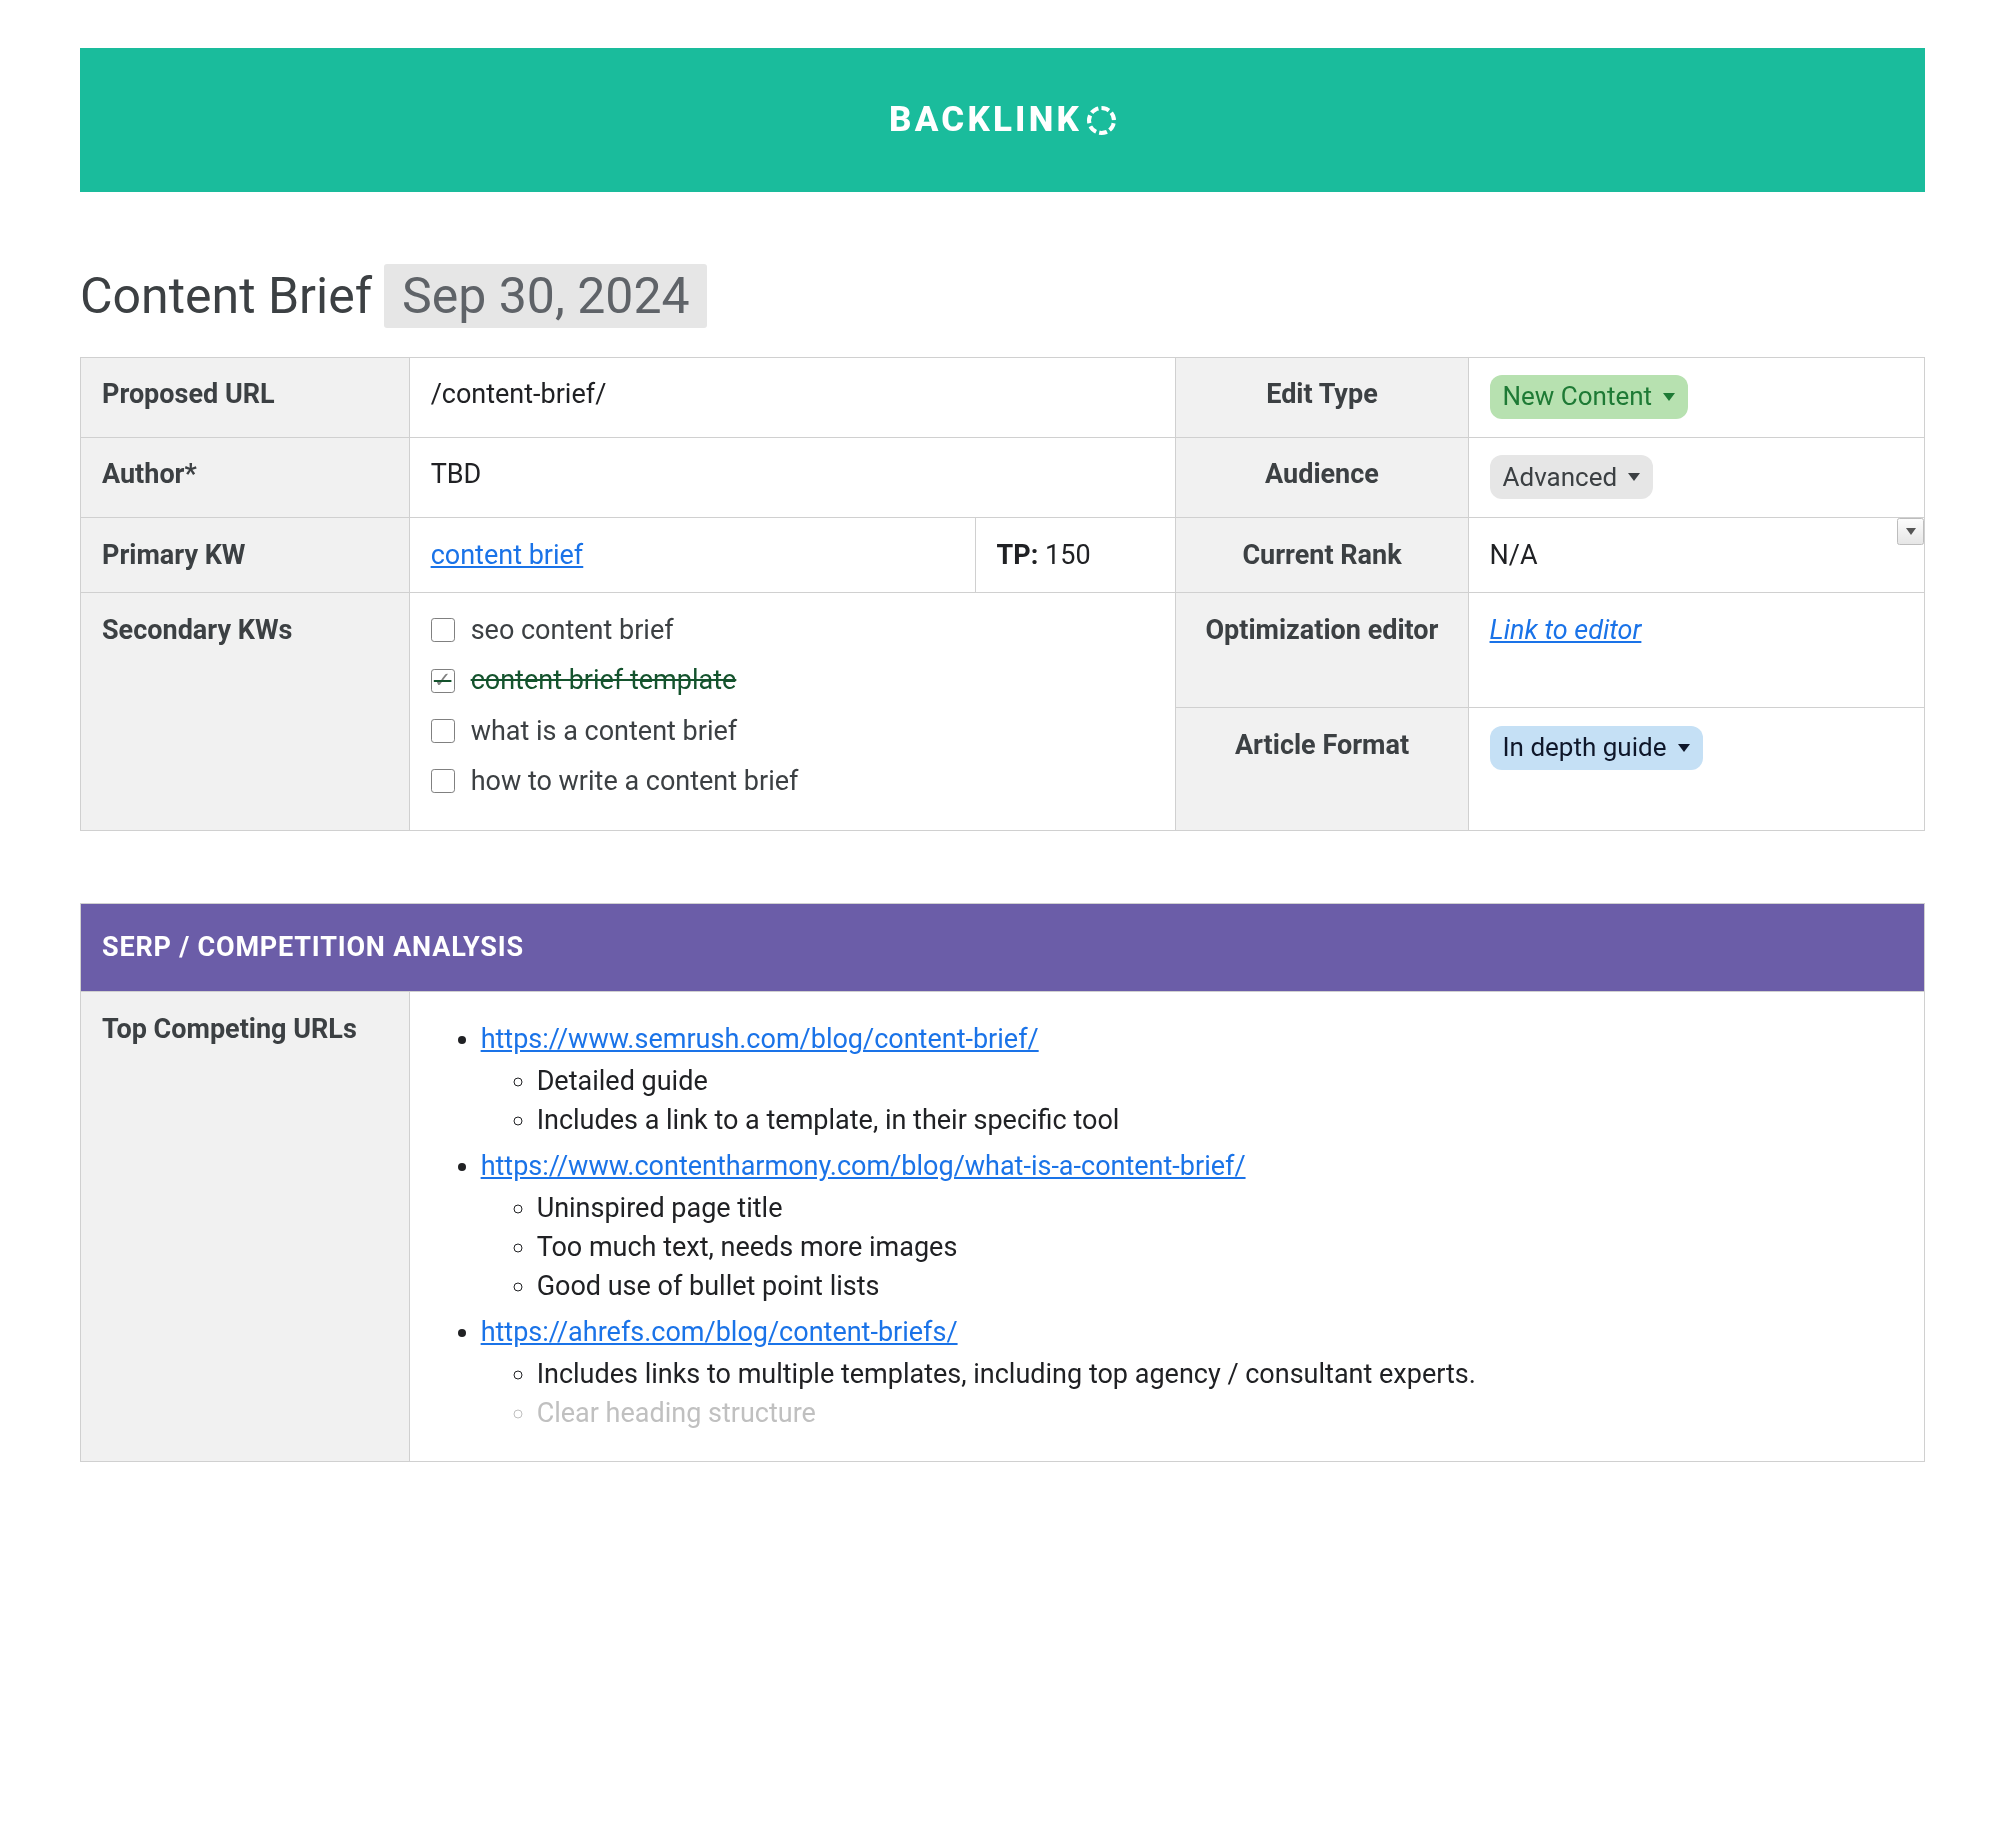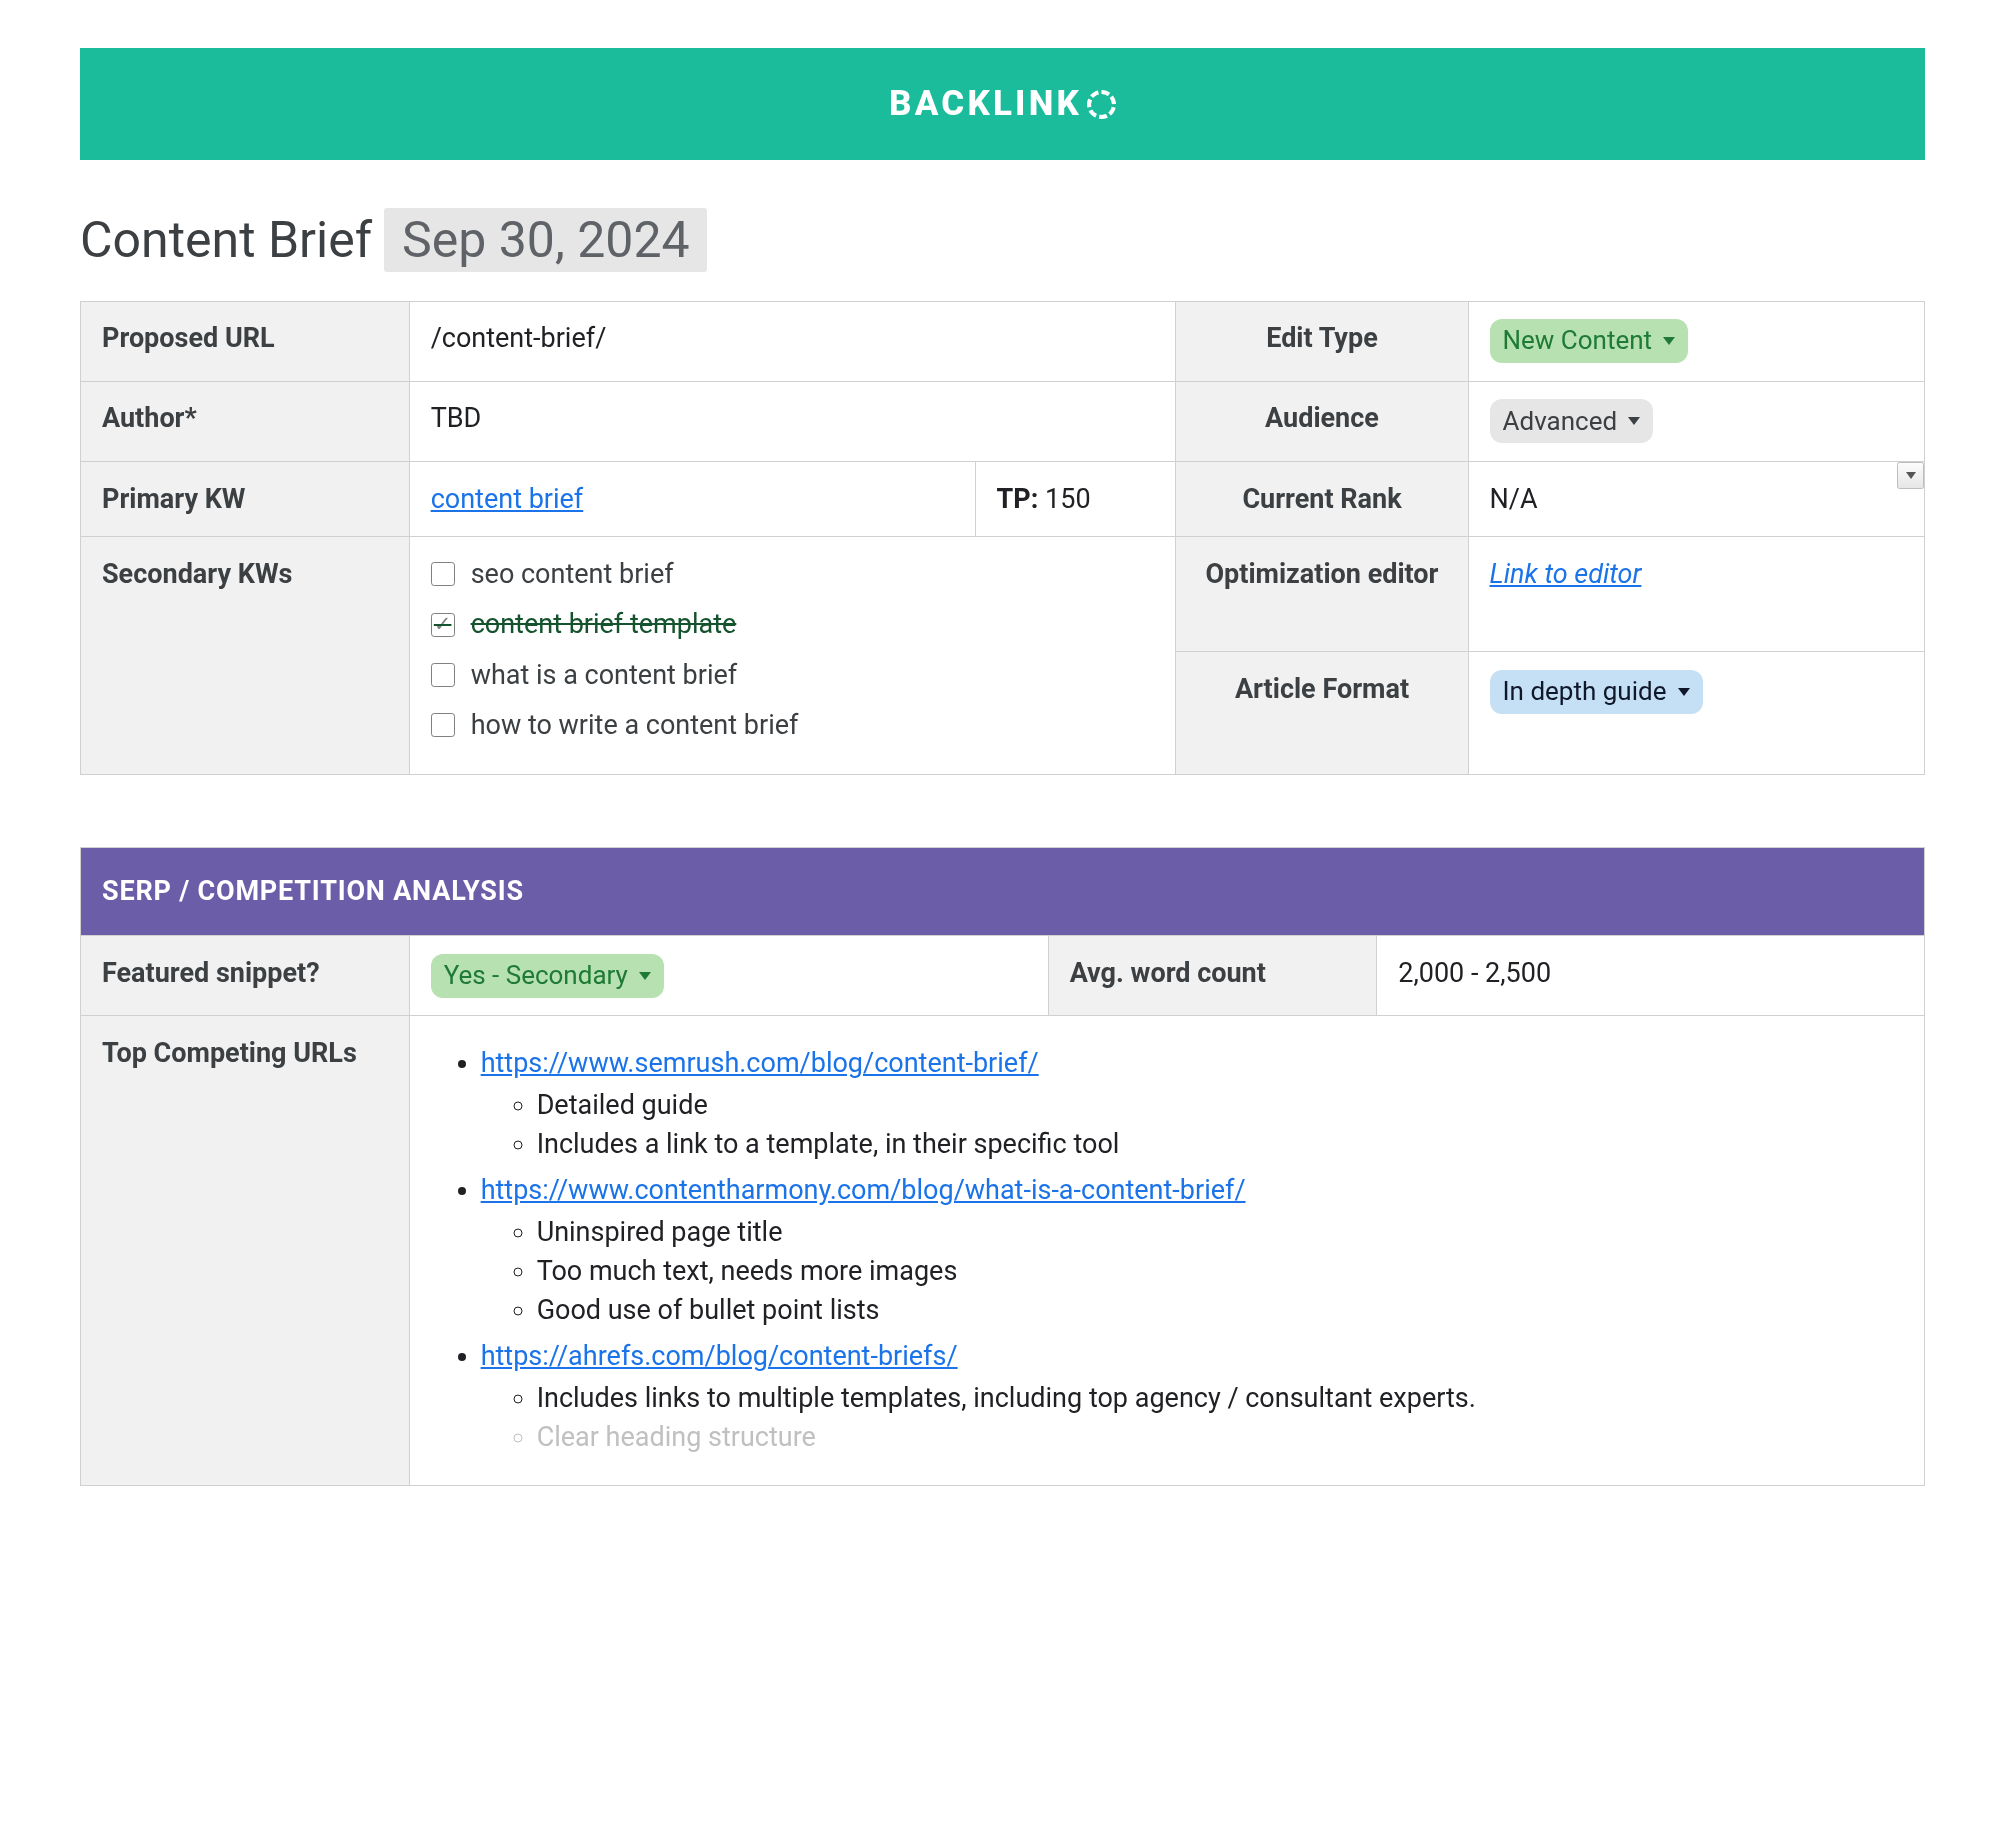--- a/index.html
+++ b/index.html
@@ -8,25 +8,25 @@
     font-family: -apple-system, BlinkMacSystemFont, "Segoe UI", Roboto, Helvetica, Arial, sans-serif;
     background: #ffffff;
     color: #202124;
     font-size: 21px;
     line-height: 1.45;
     padding: 48px 80px 0 80px;
     width: 2005px;
   }
   .banner {
     background: #1abc9c;
-    height: 112px;
+    height: 144px;
     display: flex;
     align-items: center;
     justify-content: center;
-    margin-bottom: 44px;
+    margin-bottom: 68px;
   }
   .banner .logo-txt {
     color: #ffffff;
     font-weight: 800;
     letter-spacing: 3.2px;
     font-size: 35px;
     display: inline-flex;
     align-items: center;
   }
   .banner .logo-o {
@@ -238,31 +238,20 @@
 
 <div class="serp-hdr">SERP / COMPETITION ANALYSIS</div>
 <table class="brief">
   <colgroup>
     <col style="width:17%">
       <col style="width:35%">
       <col style="width:18%">
       <col style="width:30%">
   </colgroup>
   <tbody>
-      <tr>
-    <th>Featured snippet?</th>
-    <td>
-      <span class="chip chip-green">
-        <span>Yes - Secondary</span>
-        <span class="caret"></span>
-      </span>
-    </td>
-    <th>Avg. word count</th>
-    <td>2,000 - 2,500</td>
-  </tr>
   <tr>
     <th>Top Competing URLs</th>
     <td colspan="3">
       <ul class="bullets" id="competitors">
             <li><a href="#" class="link">https://www.semrush.com/blog/content-brief/</a><ul class="sub">
                 <li>Detailed guide</li>
                 <li>Includes a link to a template, in their specific tool</li>
               </ul></li>
             <li><a href="#" class="link">https://www.contentharmony.com/blog/what-is-a-content-brief/</a><ul class="sub">
                 <li>Uninspired page title</li>

